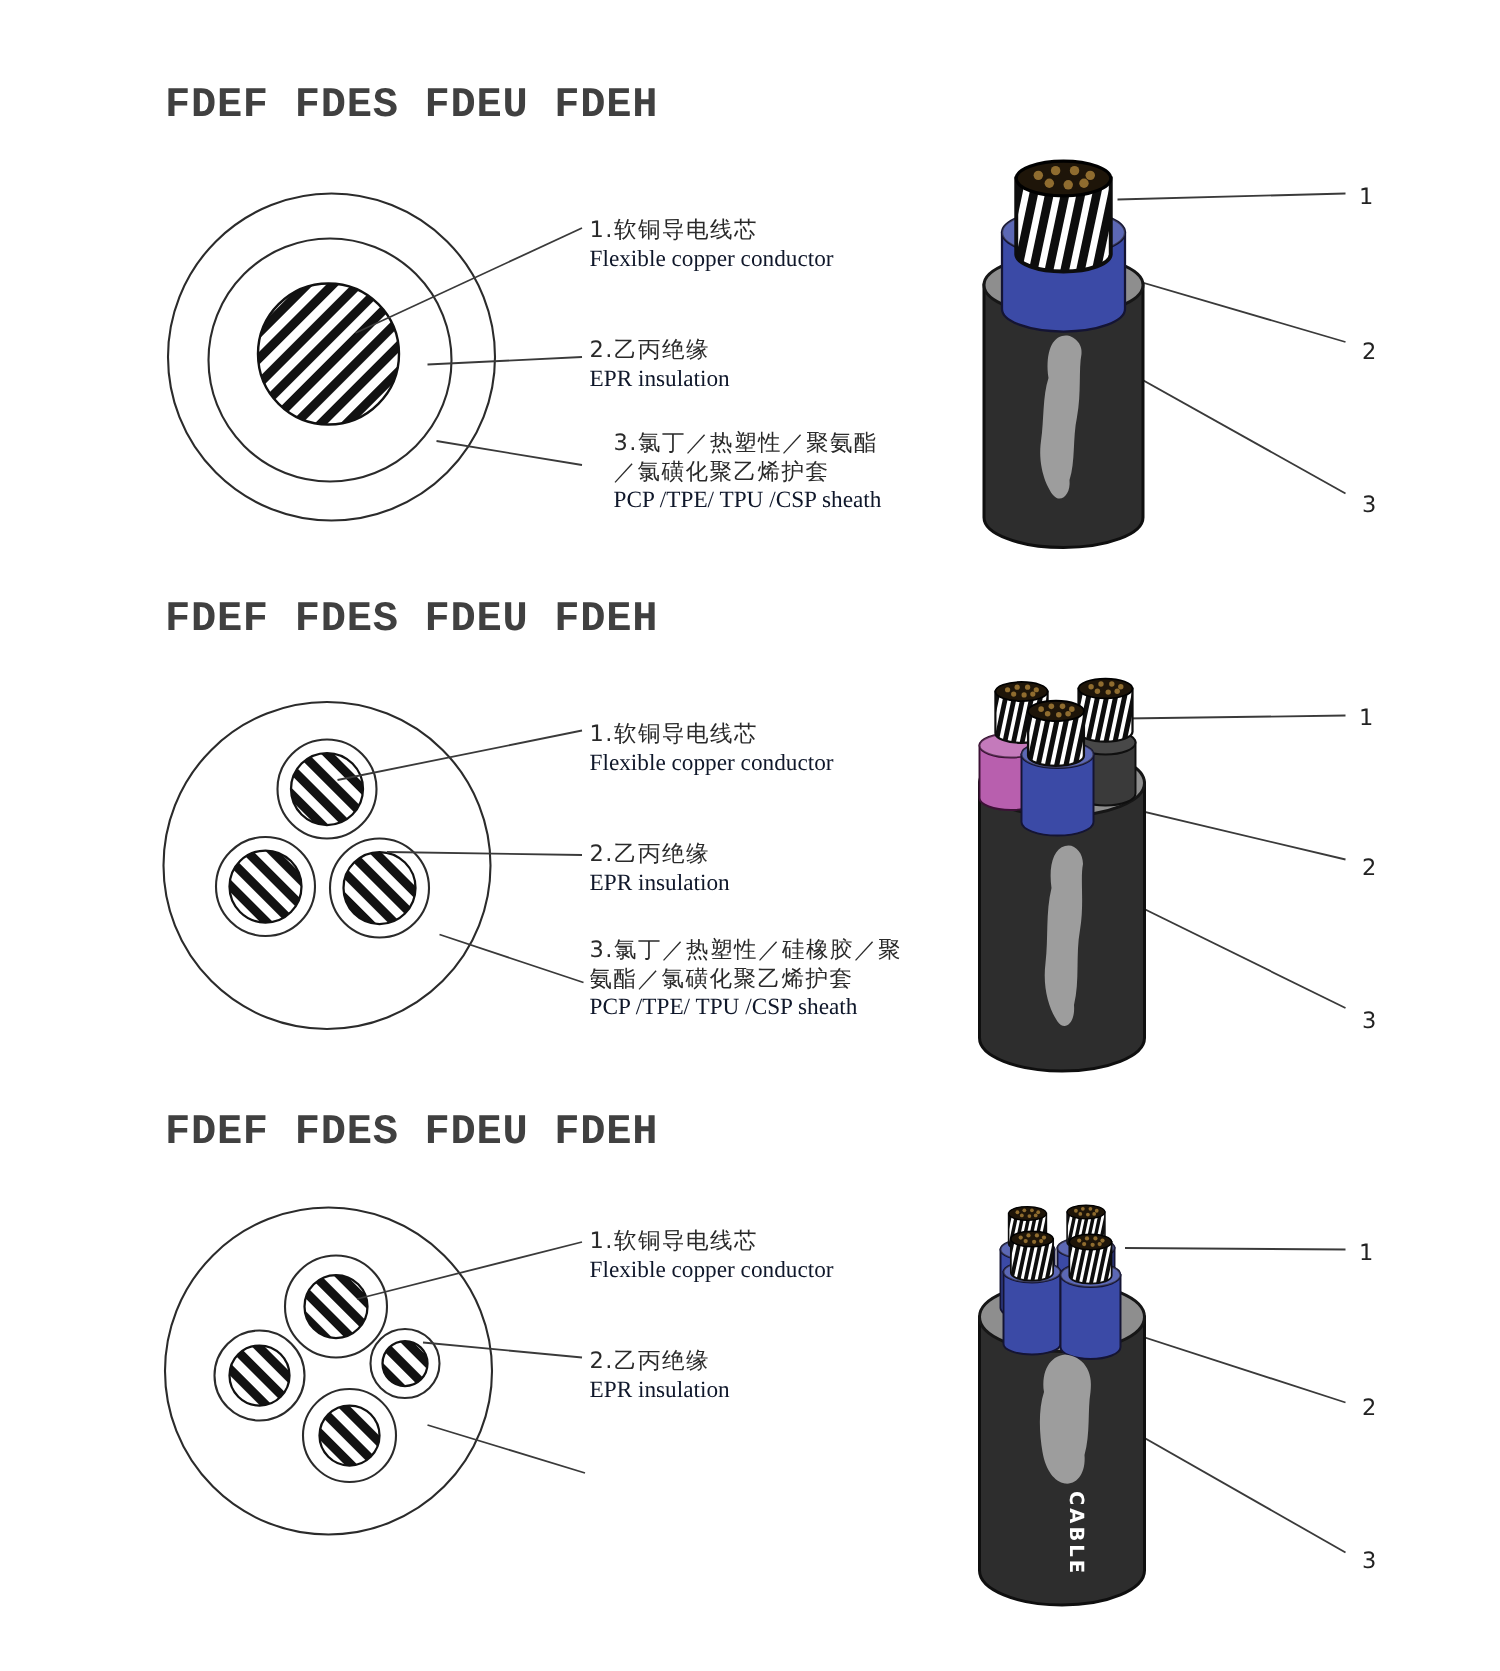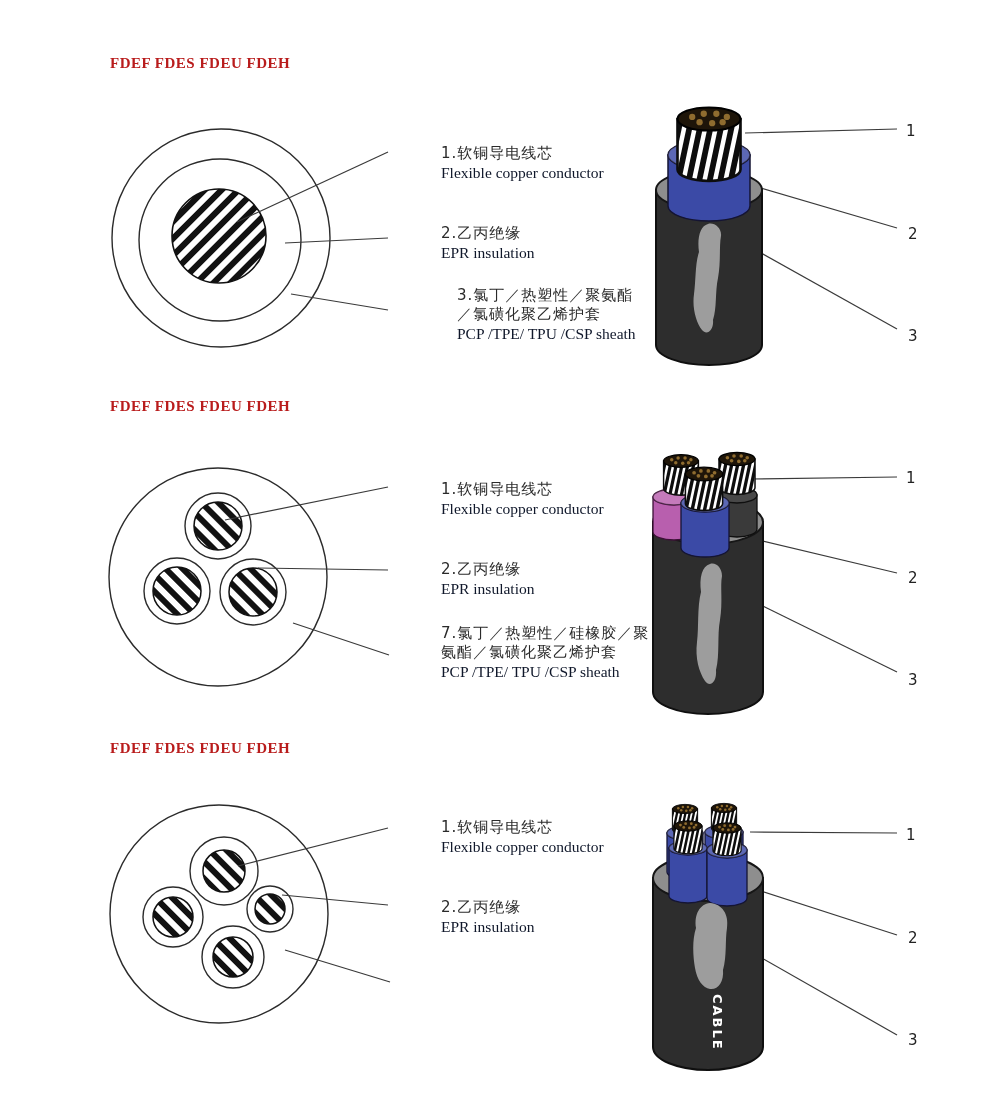--- a/index.html
+++ b/index.html
@@ -1,21 +1,21 @@
 <!DOCTYPE html>
 <html><head>
 <meta charset="utf-8">
 <style>
   html,body{margin:0;padding:0;background:#ffffff;}
   #stage{position:relative;width:1000px;height:1114px;background:#ffffff;overflow:hidden;
          font-family:"Liberation Serif","DejaVu Serif",serif;color:#1f1f1f;}
   svg.art{position:absolute;left:0;top:0;}
-  .title{position:absolute;font-family:Liberation Serif, serif;
-         font-size:15px;font-weight:700;letter-spacing:0.5px;color:#b91c1c;white-space:nowrap;}
-  .label{position:absolute;width:225px;margin-left:48px;}
+  .title{position:absolute;font-family:Liberation Mono, monospace;
+         font-size:28px;font-weight:700;letter-spacing:0.5px;color:#404040;white-space:nowrap;}
+  .label{position:absolute;width:225px;}
   .label .zh{font-family:"DejaVu Sans",sans-serif;font-size:15px;line-height:19px;
              letter-spacing:1px;color:#2a2a2a;}
   .label .en{font-family:"Liberation Serif","DejaVu Serif",serif;font-size:15.5px;
              line-height:19px;color:#0f172a;}
   .num{position:absolute;font-family:"DejaVu Sans",sans-serif;font-size:15px;color:#222;width:22px;}
 </style>
 </head>
 <body>
 
 <div id="stage">
@@ -184,21 +184,21 @@
 <div class="title" style="left:110px;top:398px">FDEF FDES FDEU FDEH</div>
 <div class="label" style="left:393px;top:480px">
   <div class="zh">1.软铜导电线芯</div>
   <div class="en">Flexible copper conductor</div>
 </div>
 <div class="label" style="left:393px;top:560px">
   <div class="zh">2.乙丙绝缘</div>
   <div class="en">EPR insulation</div>
 </div>
 <div class="label" style="left:393px;top:624px">
-  <div class="zh">7.氯丁／热塑性／硅橡胶／聚</div>
+  <div class="zh">3.氯丁／热塑性／硅橡胶／聚</div>
   <div class="zh">氨酯／氯磺化聚乙烯护套</div>
   <div class="en">PCP /TPE/ TPU /CSP sheath</div>
 </div>
 <div class="num" style="left:906px;top:469px">1</div>
 <div class="num" style="left:908px;top:569px">2</div>
 <div class="num" style="left:908px;top:671px">3</div>
 
 <div class="title" style="left:110px;top:740px">FDEF FDES FDEU FDEH</div>
 <div class="label" style="left:393px;top:818px">
   <div class="zh">1.软铜导电线芯</div>

